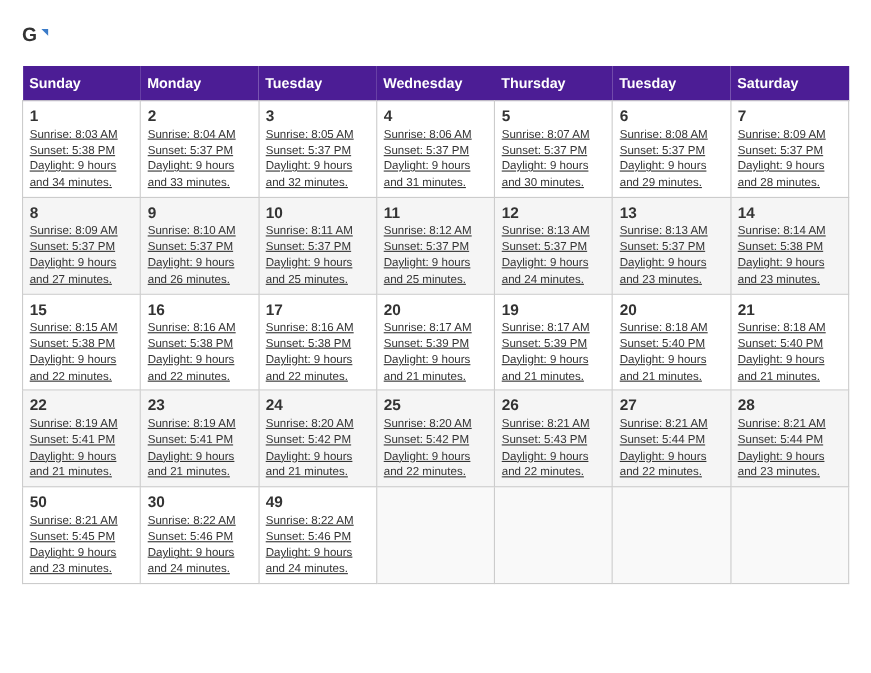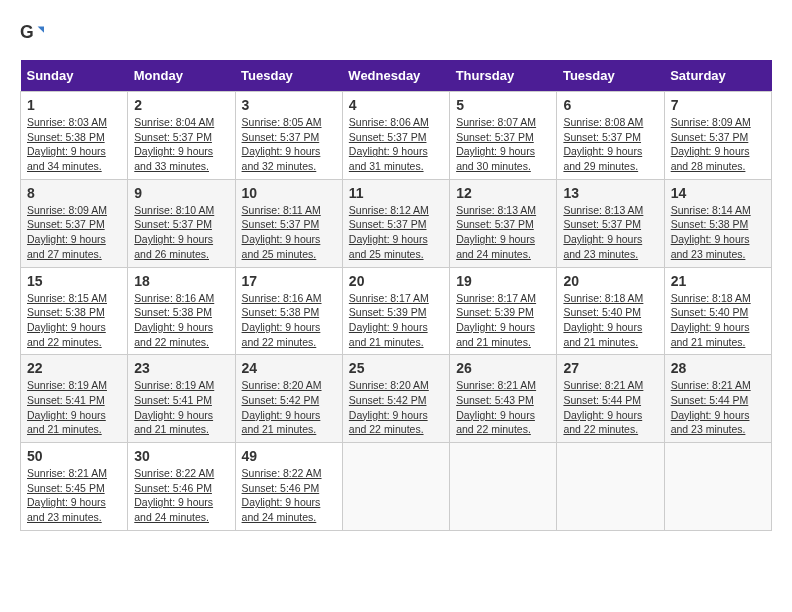--- a/index.html
+++ b/index.html
@@ -239,21 +239,21 @@
       <tr>
         <td>
         <span class="day-num">15</span>
         <div class="day-info">
           Sunrise: 8:15 AM<br>
           Sunset: 5:38 PM<br>
           Daylight: 9 hours and 22 minutes.
         </div>
       </td>
         <td>
-        <span class="day-num">18</span>
+        <span class="day-num">16</span>
         <div class="day-info">
           Sunrise: 8:16 AM<br>
           Sunset: 5:38 PM<br>
           Daylight: 9 hours and 22 minutes.
         </div>
       </td>
         <td>
         <span class="day-num">17</span>
         <div class="day-info">
           Sunrise: 8:16 AM<br>

